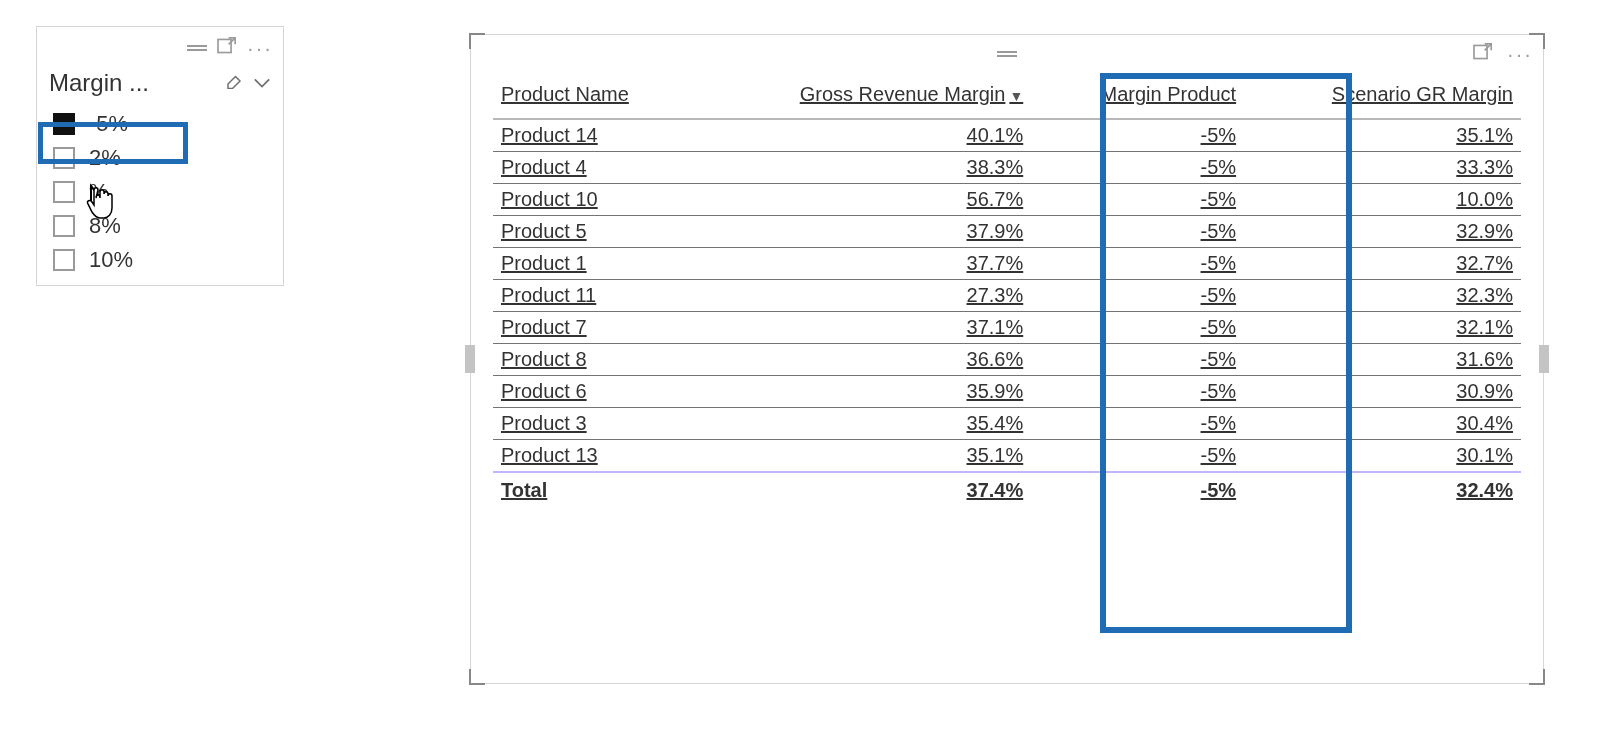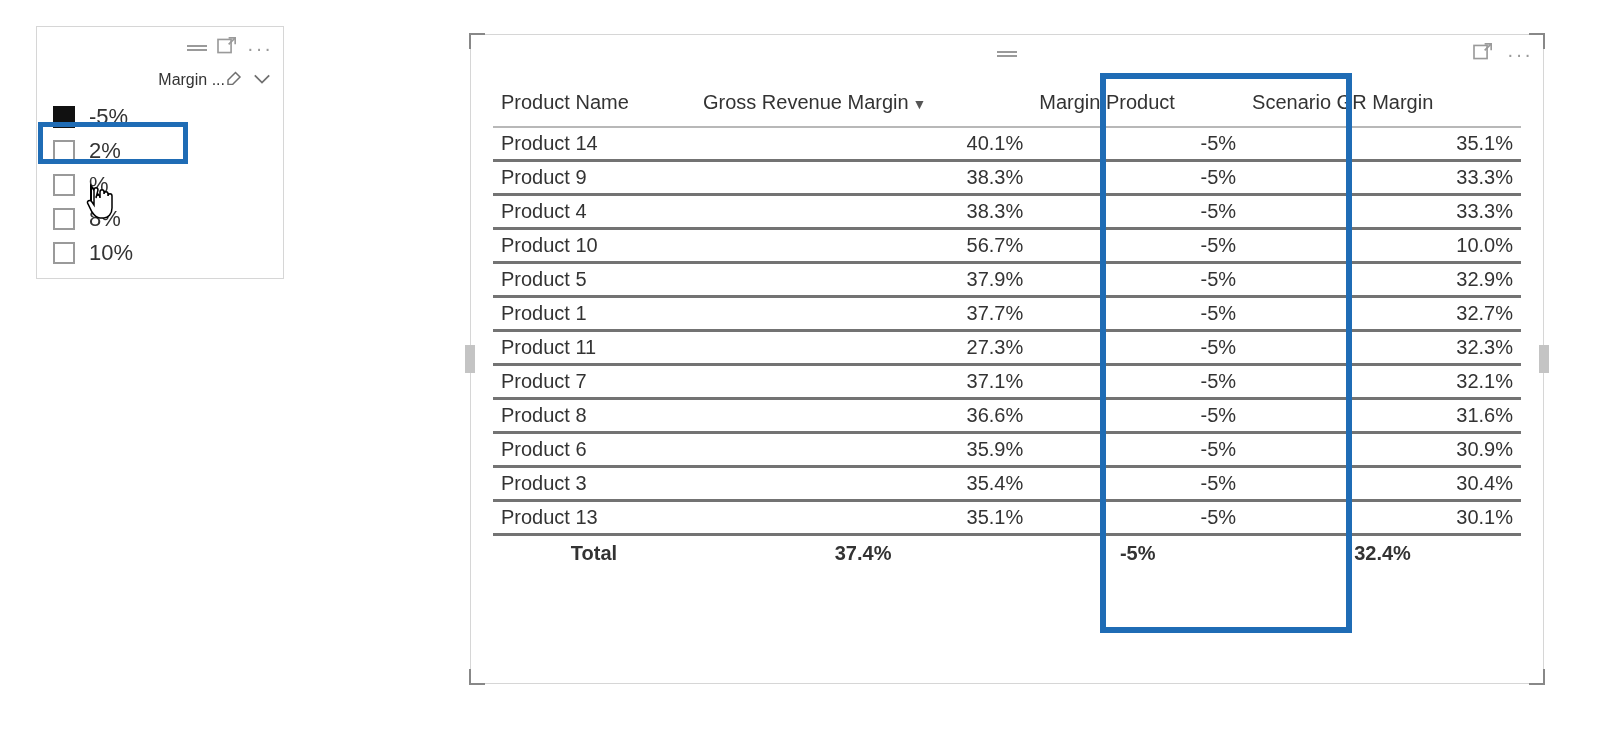--- a/index.html
+++ b/index.html
@@ -34,24 +34,24 @@
       width: 20px; height: 10px; position: relative;
     }
     .icon-grip-h::before, .icon-grip-h::after {
       content: ""; position: absolute; left: 0; right: 0; height: 2px; background: #9a9a9a;
     }
     .icon-grip-h::before { top: 2px; }
     .icon-grip-h::after { top: 6px; }
     .icon-focus { width: 20px; height: 18px; }
     .icon-dots { letter-spacing: 2px; font-size: 20px; line-height: 14px; color: #9a9a9a; }
     .slicer-header {
-      display: flex; align-items: center; justify-content: flex-end;
+      display: flex; align-items: center; justify-content: space-between;
       padding: 4px 6px 10px 6px;
       color: #333;
-      font-size: 16px;
+      font-size: 24px;
     }
     .slicer-header-right { display: flex; gap: 10px; color: #6b6b6b; font-size: 18px; }
     .slicer-item {
       display: flex; align-items: center; gap: 14px;
       padding: 4px 6px 4px 10px;
       font-size: 22px;
       color: #333;
       cursor: default;
       position: relative;
     }
@@ -98,45 +98,45 @@
       position: absolute; left: 50%; transform: translateX(-50%); top: 10px;
     }
     .side-handle {
       position: absolute; width: 10px; height: 28px; background: #c4c4c4;
     }
     .side-handle.left { left: -6px; top: 50%; transform: translateY(-50%); }
     .side-handle.right { right: -6px; top: 50%; transform: translateY(-50%); }
     table.data {
       border-collapse: collapse;
       width: calc(100% - 44px);
-      margin: 8px 22px;
+      margin: 0 22px;
       font-size: 20px;
+      text-decoration: underline;
     }
     table.data th {
       text-align: left;
       font-weight: 400;
       color: #333;
       padding: 10px 8px 12px 8px;
       border-bottom: 2px solid #b8b8b8;
       white-space: nowrap;
     }
     table.data th.sort { cursor: pointer; }
-    table.data th.num { text-align: left; }
+    table.data th.num { text-align: right; }
     table.data td {
       padding: 4px 8px;
-      border-bottom: 3px solid #737373;
+      border-bottom: 1px solid #737373;
       white-space: nowrap;
     }
     table.data td.num { text-align: right; }
     table.data tr.total td {
       font-weight: 700;
-      border-top: 2px solid #84cc16;
+      border-top: 2px solid #c4b5fd;
       border-bottom: none;
       padding-top: 6px;
-      text-align: center;
     }
     .sort-arrow { font-size: 14px; color: #555; padding-left: 4px; }
     
     .highlight-col {
       position: absolute;
       border: 6px solid #1f6cb5;
       left: 1100px; top: 73px;
       width: 252px; height: 560px;
       pointer-events: none;
     }
@@ -252,26 +252,20 @@
       </tr>
     </thead>
     <tbody id="table-body">
         <tr>
           <td>Product 14</td>
           <td class="num">40.1%</td>
           <td class="num">-5%</td>
           <td class="num">35.1%</td>
         </tr>
         <tr>
-          <td>Product 9</td>
-          <td class="num">38.3%</td>
-          <td class="num">-5%</td>
-          <td class="num">33.3%</td>
-        </tr>
-        <tr>
           <td>Product 4</td>
           <td class="num">38.3%</td>
           <td class="num">-5%</td>
           <td class="num">33.3%</td>
         </tr>
         <tr>
           <td>Product 10</td>
           <td class="num">56.7%</td>
           <td class="num">-5%</td>
           <td class="num">10.0%</td>

